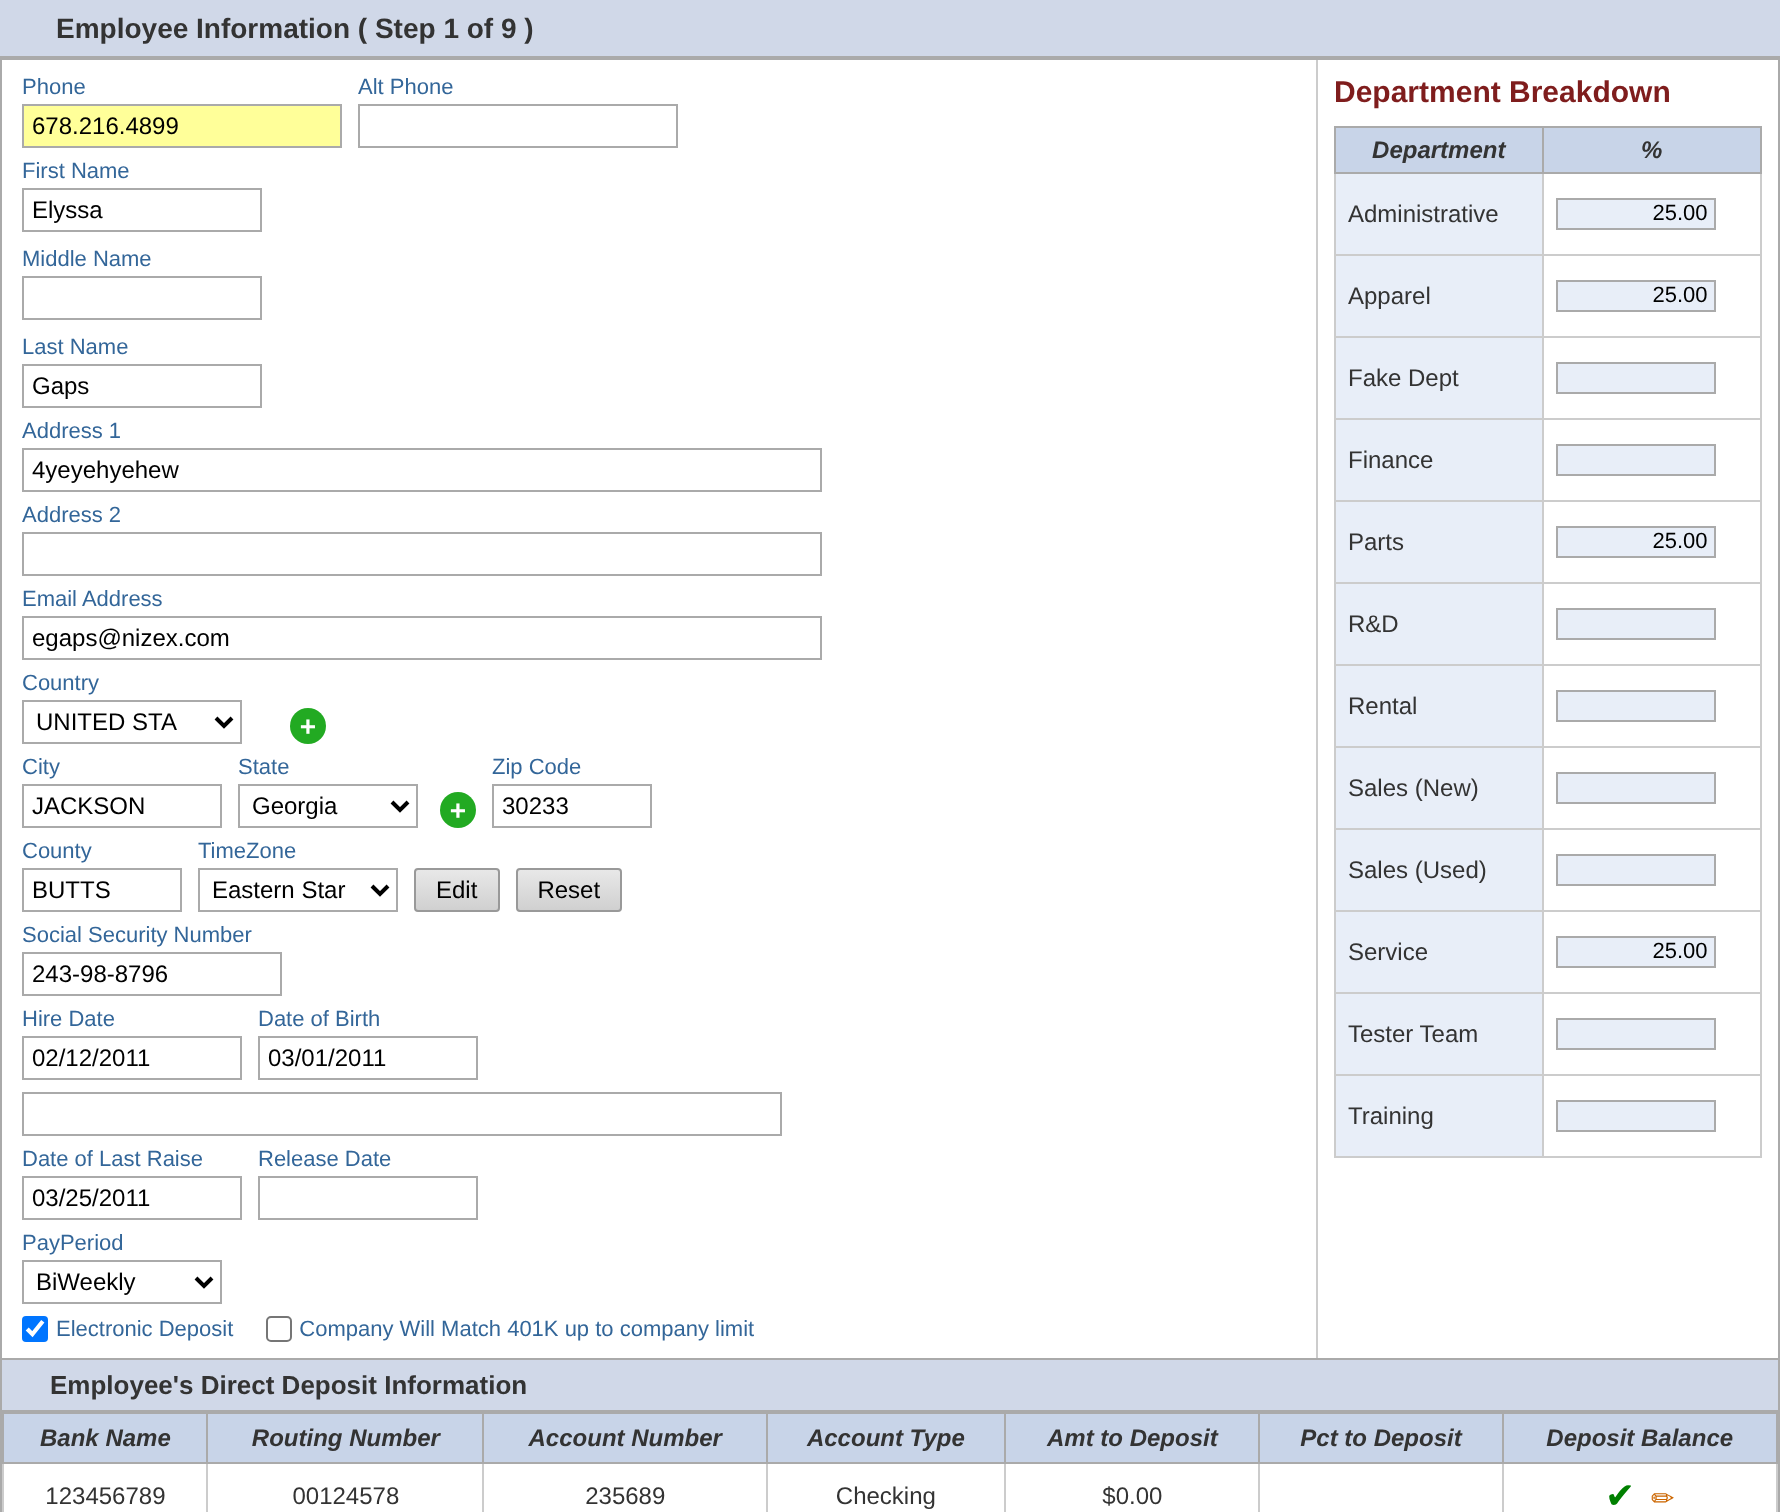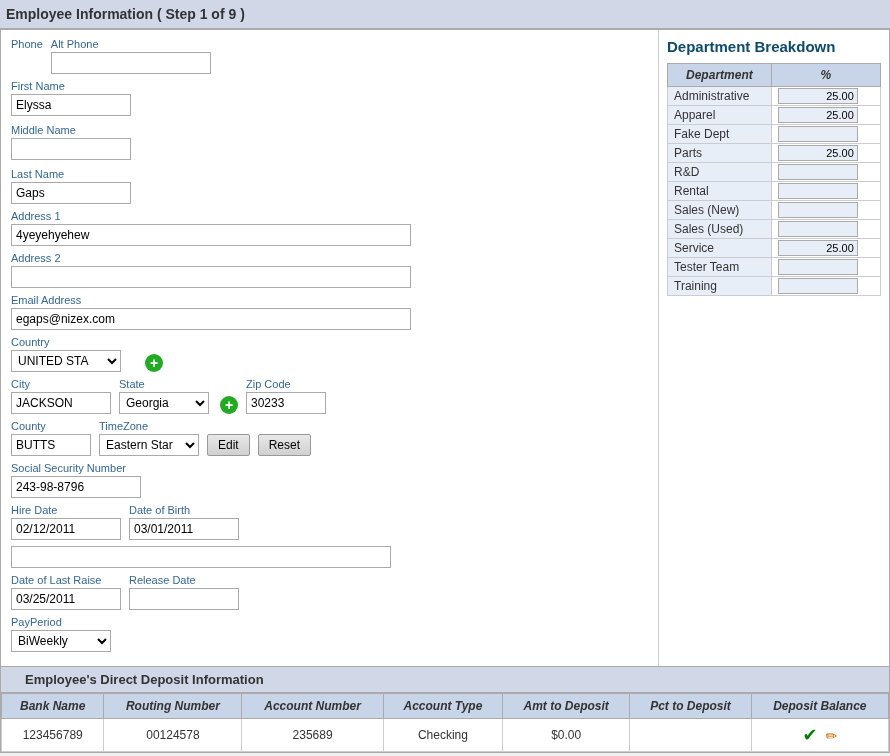--- a/index.html
+++ b/index.html
@@ -1,20 +1,20 @@
 <!DOCTYPE html>
 <html><head>
   <meta charset="utf-8">
   <style>
     * { box-sizing: border-box; margin: 0; padding: 0; }
     body { font-family: Arial, sans-serif; font-size: 12px; background: #f0f0f0; color: #333; }
 
     .page-title {
       background: #d0d8e8;
-      padding: 6px 6px;
+      padding: 6px 28px;
       font-size: 14px;
       font-weight: bold;
       border-bottom: 1px solid #aaa;
     }
 
     .main-container {
       display: flex;
       background: #fff;
       border: 1px solid #aaa;
     }
@@ -96,41 +96,41 @@
       background: linear-gradient(to bottom, #e8e8e8, #d0d0d0);
       cursor: pointer;
       border-radius: 2px;
     }
 
     
     .dept-title {
       font-size: 15px;
       font-weight: bold;
       margin-bottom: 8px;
-      color: #0c4a6e;
+      color: #7f1d1d;
     }
 
     .dept-table {
       width: 100%;
       border-collapse: collapse;
       border: 1px solid #aaa;
     }
 
     .dept-table th {
       background: #c8d4e8;
       border: 1px solid #aaa;
       padding: 4px 6px;
       font-style: italic;
       font-weight: bold;
       font-size: 12px;
     }
 
     .dept-table td {
       border: 1px solid #ccc;
-      padding: 1px 6px;
+      padding: 12px 6px;
       font-size: 12px;
     }
 
     .dept-table td:first-child {
       background: #e8eef8;
     }
 
     .dept-input {
       width: 80px;
       border: 1px solid #aaa;
@@ -237,20 +237,21 @@
 
 <div class="page-title">Employee Information ( Step 1 of 9 )</div>
 
 <div class="main-container">
 
   <div class="left-panel">
 
     <div class="form-row two-col">
       <div>
         <div class="form-label">Phone</div>
+        <input class="form-input highlighted w160" type="text" value="678.216.4899" style="">
       </div>
       <div>
         <div class="form-label">Alt Phone</div>
         <input class="form-input w160" type="text" value="" style="">
       </div>
     </div>
 
     <div class="form-row three-col">
       <div>
         <div class="form-label">First Name</div>
@@ -357,20 +358,30 @@
 
     <div class="form-row">
       <div class="form-label">PayPeriod</div>
       <div class="payperiod-row">
         <select class="form-input w100">
           <option>BiWeekly</option>
         </select>
       </div>
     </div>
 
+    <div class="checkbox-row">
+      <label class="checkbox-label">
+        <input type="checkbox" checked="" style="">
+        <span>Electronic Deposit</span>
+      </label>
+      <label class="checkbox-label">
+        <input type="checkbox" style="">
+        <span>Company Will Match 401K up to company limit</span>
+      </label>
+    </div>
 
   </div>
 
   <div class="right-panel">
     <div class="dept-title">Department Breakdown</div>
     <table class="dept-table">
       <thead>
         <tr>
           <th>Department</th>
           <th>%</th>
@@ -380,20 +391,24 @@
       <tr>
             <td>Administrative</td>
             <td><input type="text" class="dept-input filled" value="25.00" style=""></td>
           </tr>
           <tr>
             <td>Apparel</td>
             <td><input type="text" class="dept-input filled" value="25.00" style=""></td>
           </tr>
           <tr>
             <td>Fake Dept</td>
+            <td><input type="text" class="dept-input" style=""></td>
+          </tr>
+          <tr>
+            <td>Finance</td>
             <td><input type="text" class="dept-input" style=""></td>
           </tr>
           <tr>
             <td>Parts</td>
             <td><input type="text" class="dept-input filled" value="25.00" style=""></td>
           </tr>
           <tr>
             <td>R&amp;D</td>
             <td><input type="text" class="dept-input" style=""></td>
           </tr>

